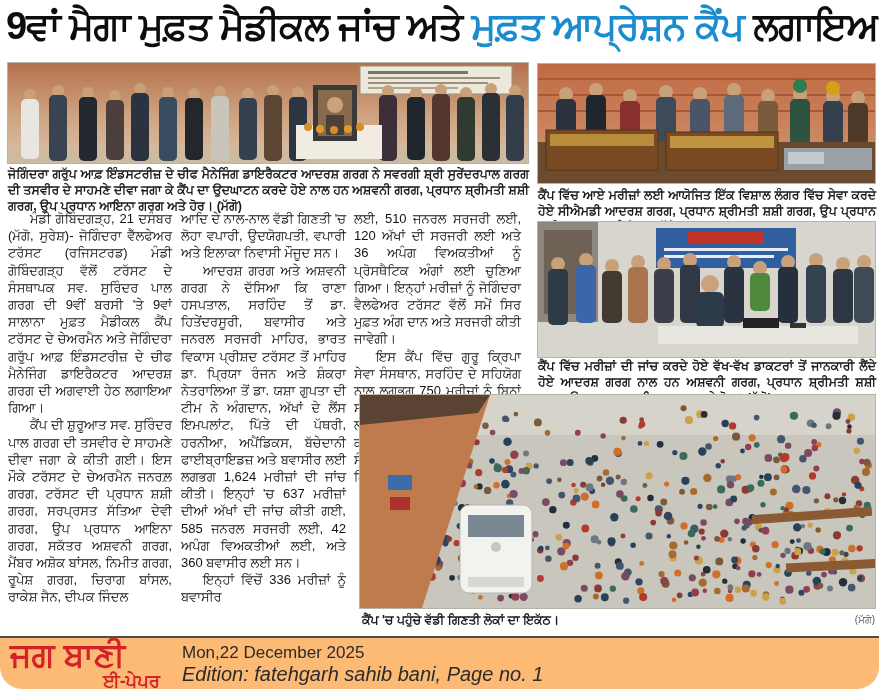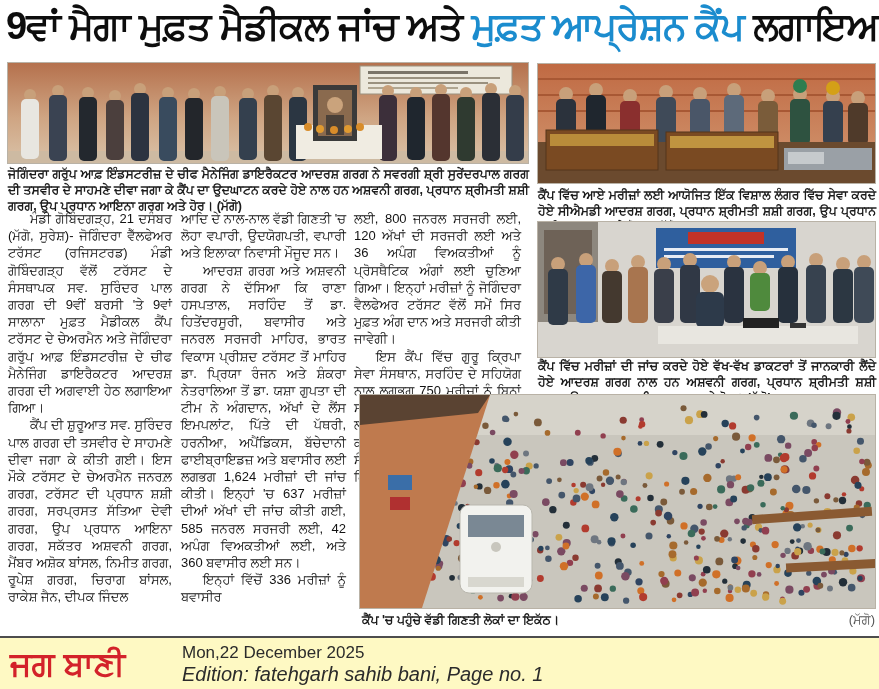--- a/index.html
+++ b/index.html
@@ -1,48 +1,48 @@
 <!DOCTYPE html>
 <html><head>
 <meta charset="utf-8">
 <style>
   html,body{margin:0;padding:0;background:#ffffff;}
   .page{position:relative;width:879px;height:689px;background:#ffffff;overflow:hidden;
-        font-family:"Liberation Sans",sans-serif;}
+        font-family:"Liberation Sans",sans-serif;border-radius:22px;}
   
   .headline{position:absolute;left:6px;top:0px;width:869px;height:56px;
             font-size:38px;font-weight:700;letter-spacing:-1px;color:#0d0d0d;
             white-space:nowrap;line-height:52px;}
   .headline .hl-blue{color:#1b8cce;}
   
   .photo{position:absolute;overflow:hidden;background:#cbb49e;outline:1px solid #b9b2a6;}
   .photo svg{display:block;width:100%;height:100%;}
   #photo1{left:8px;top:63px;width:520px;height:100px;}
   #photo2{left:538px;top:64px;width:337px;height:119px;}
   #photo3{left:538px;top:222px;width:337px;height:135px;}
   #photo4{left:360px;top:395px;width:515px;height:213px;background:#c9c6bd;}
   
   .caption{position:absolute;font-weight:700;font-size:12.5px;
            line-height:16px;color:#1b1b1b;text-align:justify;}
   #caption1{left:8px;top:166px;width:521px;height:42px;}
   #caption2{left:538px;top:187px;width:338px;height:33px;}
   #caption3{left:538px;top:358px;width:338px;height:33px;}
   #caption4{left:362px;top:612px;width:513px;display:flex;justify-content:space-between;
             align-items:flex-end;text-align:center;}
-  #caption4 .credit{font-size:13px;color:#555;font-weight:400;}
+  #caption4 .credit{font-size:10px;color:#555;font-weight:400;}
   
   .col{position:absolute;font-size:13px;line-height:17.2px;color:#121212;text-align:justify;}
   #col1{left:8px;top:210px;width:164px;height:278px;}
   #col2{left:181px;top:210px;width:165px;height:278px;}
   #col3{left:354px;top:210px;width:167px;height:182px;}
   .col p{margin:0;}
   .col p.indent{text-indent:22px;}
   
   .footer-rule{position:absolute;left:0;top:636px;width:879px;height:2px;background:#4d4d4d;}
-  .footer{position:absolute;left:0;top:638px;width:879px;height:51px;background:#fef9c3;
+  .footer{position:absolute;left:0;top:638px;width:879px;height:51px;background:#fdba74;
           display:flex;align-items:center;}
   .footer-logo{margin-left:10px;width:150px;color:#d3222a;line-height:1;flex:none;}
   .footer-logo .l1{font-size:33px;font-weight:800;letter-spacing:0px;white-space:nowrap;}
   .footer-logo .l2{font-size:18px;font-weight:700;text-align:right;margin-top:1px;}
   .footer-text{margin-left:22px;color:#2b2b2b;}
   .footer-text .date{font-size:17px;line-height:22px;}
   .footer-text .edition{font-size:20px;line-height:21px;font-style:italic;}
 </style>
 </head>
 <body>
@@ -122,21 +122,21 @@
   <div class="col" id="col1">
     <p class="indent">ਮੰਡੀ ਗੋਬਿੰਦਗੜ੍ਹ, 21 ਦਸੰਬਰ (ਮੱਗੋ, ਸੁਰੇਸ਼)- ਜੋਗਿੰਦਰਾ ਵੈੱਲਫੇਅਰ ਟਰੱਸਟ (ਰਜਿਸਟਰਡ) ਮੰਡੀ ਗੋਬਿੰਦਗੜ੍ਹ ਵੱਲੋਂ ਟਰੱਸਟ ਦੇ ਸੰਸਥਾਪਕ ਸਵ. ਸੁਰਿੰਦਰ ਪਾਲ ਗਰਗ ਦੀ 9ਵੀਂ ਬਰਸੀ 'ਤੇ 9ਵਾਂ ਸਾਲਾਨਾ ਮੁਫ਼ਤ ਮੈਡੀਕਲ ਕੈਂਪ ਟਰੱਸਟ ਦੇ ਚੇਅਰਮੈਨ ਅਤੇ ਜੋਗਿੰਦਰਾ ਗਰੁੱਪ ਆਫ਼ ਇੰਡਸਟਰੀਜ਼ ਦੇ ਚੀਫ ਮੈਨੇਜਿੰਗ ਡਾਇਰੈਕਟਰ ਆਦਰਸ਼ ਗਰਗ ਦੀ ਅਗਵਾਈ ਹੇਠ ਲਗਾਇਆ ਗਿਆ।</p>
     <p class="indent">ਕੈਂਪ ਦੀ ਸ਼ੁਰੂਆਤ ਸਵ. ਸੁਰਿੰਦਰ ਪਾਲ ਗਰਗ ਦੀ ਤਸਵੀਰ ਦੇ ਸਾਹਮਣੇ ਦੀਵਾ ਜਗਾ ਕੇ ਕੀਤੀ ਗਈ। ਇਸ ਮੌਕੇ ਟਰੱਸਟ ਦੇ ਚੇਅਰਮੈਨ ਜਨਰਲ਼ ਗਰਗ, ਟਰੱਸਟ ਦੀ ਪ੍ਰਧਾਨ ਸ਼ਸ਼ੀ ਗਰਗ, ਸਰਪ੍ਰਸਤ ਸੱਤਿਆ ਦੇਵੀ ਗਰਗ, ਉਪ ਪ੍ਰਧਾਨ ਆਇਨਾ ਗਰਗ, ਸਕੱਤਰ ਅਸ਼ਵਨੀ ਗਰਗ, ਮੈਂਬਰ ਅਸ਼ੋਕ ਬਾਂਸਲ, ਨਿਮੀਤ ਗਰਗ, ਰੂਪੇਸ਼ ਗਰਗ, ਚਿਰਾਗ ਬਾਂਸਲ, ਰਾਕੇਸ਼ ਜੈਨ, ਦੀਪਕ ਜਿੰਦਲ</p>
   </div>
   <div class="col" id="col2">
     <p>ਆਦਿ ਦੇ ਨਾਲ-ਨਾਲ ਵੱਡੀ ਗਿਣਤੀ 'ਚ ਲੋਹਾ ਵਪਾਰੀ, ਉਦਯੋਗਪਤੀ, ਵਪਾਰੀ ਅਤੇ ਇਲਾਕਾ ਨਿਵਾਸੀ ਮੌਜੂਦ ਸਨ।</p>
     <p class="indent">ਆਦਰਸ਼ ਗਰਗ ਅਤੇ ਅਸ਼ਵਨੀ ਗਰਗ ਨੇ ਦੱਸਿਆ ਕਿ ਰਾਣਾ ਹਸਪਤਾਲ, ਸਰਹਿੰਦ ਤੋਂ ਡਾ. ਹਿਤੇਂਦਰਸੂਰੀ, ਬਵਾਸੀਰ ਅਤੇ ਜਨਰਲ ਸਰਜਰੀ ਮਾਹਿਰ, ਭਾਰਤ ਵਿਕਾਸ ਪ੍ਰੀਸ਼ਦ ਟਰੱਸਟ ਤੋਂ ਮਾਹਿਰ ਡਾ. ਪ੍ਰਿਯਾ ਰੰਜਨ ਅਤੇ ਸ਼ੰਕਰਾ ਨੇਤਰਾਲਿਆ ਤੋਂ ਡਾ. ਯਸ਼ਾ ਗੁਪਤਾ ਦੀ ਟੀਮ ਨੇ ਅੰਗਦਾਨ, ਅੱਖਾਂ ਦੇ ਲੈਂਸ ਇਮਪਲਾਂਟ, ਪਿੱਤੇ ਦੀ ਪੱਥਰੀ, ਹਰਨੀਆ, ਅਪੈਂਡਿਕਸ, ਬੱਚੇਦਾਨੀ ਫਾਈਬ੍ਰਾਇਡਜ਼ ਅਤੇ ਬਵਾਸੀਰ ਲਈ ਲਗਭਗ 1,624 ਮਰੀਜ਼ਾਂ ਦੀ ਜਾਂਚ ਕੀਤੀ। ਇਨ੍ਹਾਂ 'ਚ 637 ਮਰੀਜ਼ਾਂ ਦੀਆਂ ਅੱਖਾਂ ਦੀ ਜਾਂਚ ਕੀਤੀ ਗਈ, 585 ਜਨਰਲ ਸਰਜਰੀ ਲਈ, 42 ਅਪੰਗ ਵਿਅਕਤੀਆਂ ਲਈ, ਅਤੇ 360 ਬਵਾਸੀਰ ਲਈ ਸਨ।</p>
     <p class="indent">ਇਨ੍ਹਾਂ ਵਿੱਚੋਂ 336 ਮਰੀਜ਼ਾਂ ਨੂੰ ਬਵਾਸੀਰ</p>
   </div>
   <div class="col" id="col3">
-    <p>ਲਈ, 800 ਜਨਰਲ ਸਰਜਰੀ ਲਈ, 120 ਅੱਖਾਂ ਦੀ ਸਰਜਰੀ ਲਈ ਅਤੇ 36 ਅਪੰਗ ਵਿਅਕਤੀਆਂ ਨੂੰ ਪ੍ਰੋਸਥੈਟਿਕ ਅੰਗਾਂ ਲਈ ਚੁਣਿਆ ਗਿਆ। ਇਨ੍ਹਾਂ ਮਰੀਜ਼ਾਂ ਨੂੰ ਜੋਗਿੰਦਰਾ ਵੈਲਫੇਅਰ ਟਰੱਸਟ ਵੱਲੋਂ ਸਮੇਂ ਸਿਰ ਮੁਫ਼ਤ ਅੰਗ ਦਾਨ ਅਤੇ ਸਰਜਰੀ ਕੀਤੀ ਜਾਵੇਗੀ।</p>
+    <p>ਲਈ, 510 ਜਨਰਲ ਸਰਜਰੀ ਲਈ, 120 ਅੱਖਾਂ ਦੀ ਸਰਜਰੀ ਲਈ ਅਤੇ 36 ਅਪੰਗ ਵਿਅਕਤੀਆਂ ਨੂੰ ਪ੍ਰੋਸਥੈਟਿਕ ਅੰਗਾਂ ਲਈ ਚੁਣਿਆ ਗਿਆ। ਇਨ੍ਹਾਂ ਮਰੀਜ਼ਾਂ ਨੂੰ ਜੋਗਿੰਦਰਾ ਵੈਲਫੇਅਰ ਟਰੱਸਟ ਵੱਲੋਂ ਸਮੇਂ ਸਿਰ ਮੁਫ਼ਤ ਅੰਗ ਦਾਨ ਅਤੇ ਸਰਜਰੀ ਕੀਤੀ ਜਾਵੇਗੀ।</p>
     <p class="indent">ਇਸ ਕੈਂਪ ਵਿੱਚ ਗੁਰੂ ਕ੍ਰਿਪਾ ਸੇਵਾ ਸੰਸਥਾਨ, ਸਰਹਿੰਦ ਦੇ ਸਹਿਯੋਗ ਨਾਲ ਲਗਭਗ 750 ਮਰੀਜ਼ਾਂ ਨੂੰ ਬਿਨਾਂ ਸਰਜੀਕਲ ਮੋਤੀਆਬਿੰਦ ਦੇ ਇਲਾਜ ਲਈ ਅੱਖਾਂ ਦੀ ਦਵਾਈ ਪ੍ਰਦਾਨ ਕੀਤੀ ਗਈ। ਸਮਾਗਮ ਦੌਰਾਨ ਮੰਚ ਸੰਚਾਲਨ ਰੂਪੇਸ਼ ਗਰਗ ਵੱਲੋਂ ਕੀਤਾ ਗਿਆ।</p>
   </div>
 
   <div class="photo" id="photo2">
     <svg viewBox="0 0 337 119" preserveAspectRatio="none">
       <defs>
         <linearGradient id="p2bg" x1="0" y1="0" x2="0" y2="1">
           <stop offset="0" stop-color="#c06a43"></stop>
             <stop offset="1" stop-color="#d39a74"></stop>
         </linearGradient>
@@ -666,20 +666,21 @@
   </div>
   <div class="caption" id="caption4">
     <span>ਕੈਂਪ 'ਚ ਪਹੁੰਚੇ ਵੱਡੀ ਗਿਣਤੀ ਲੋਕਾਂ ਦਾ ਇਕੱਠ।</span>
     <span class="credit">(ਮੱਗੋ)</span>
   </div>
 
   <div class="footer-rule"></div>
   <div class="footer">
     <div class="footer-logo" style="color: rgb(211, 34, 42);">
       <div class="l1">ਜਗ ਬਾਣੀ</div>
+      <div class="l2">ਈ-ਪੇਪਰ</div>
     </div>
     <div class="footer-text">
       <div class="date">Mon,22 December 2025</div>
       <div class="edition">Edition: fatehgarh sahib bani, Page no. 1</div>
     </div>
   </div>
 
 </div>
 
 </body></html>

